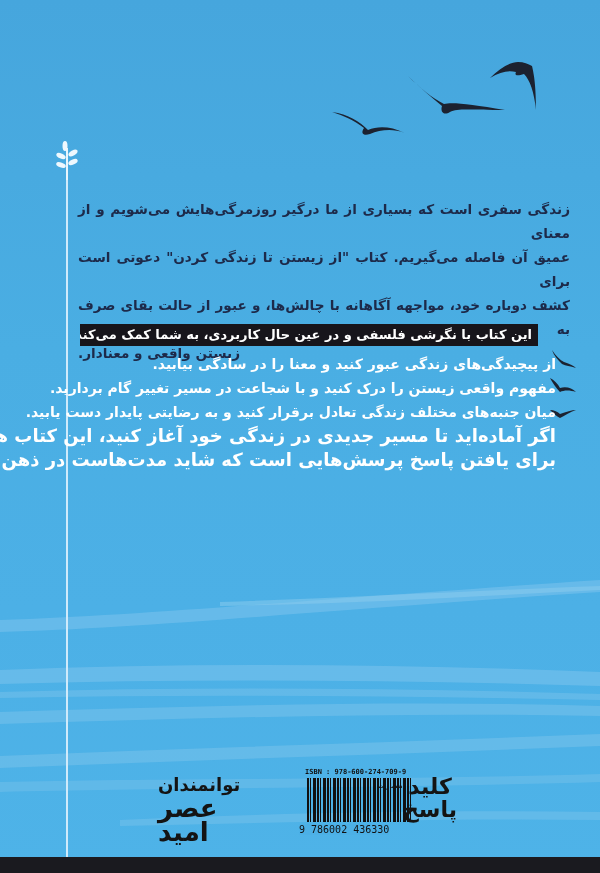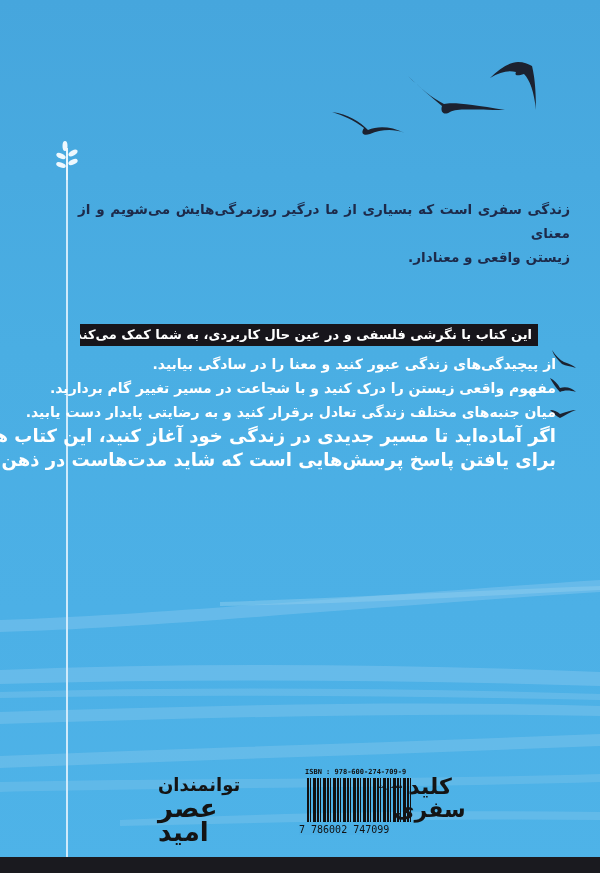--- a/index.html
+++ b/index.html
@@ -70,21 +70,23 @@
   <svg class="birds" viewBox="0 0 280 110">
     <g fill="#1c2230">
       <path d="M12 72 C28 74 40 82 48 90 C58 86 70 86 85 93 C72 88 60 90 50 94 C44 96 40 94 44 88 C34 80 24 76 12 72 Z"></path>
       <path d="M88 36 C100 48 112 58 124 64 C132 62 150 64 185 70 C150 70 138 68 130 72 C124 76 120 72 122 66 C110 56 98 46 88 36 Z"></path>
       <path d="M170 38 C180 28 190 22 198 22 C204 22 208 24 212 26 C214 34 216 46 216 70 C214 52 210 40 204 34 C198 36 194 36 196 32 C188 30 180 32 170 38 Z"></path>
     </g>
   </svg>
 
   <div class="body-text p1">
     <div>زندگی سفری است که بسیاری از ما درگیر روزمرگی‌هایش می‌شویم و از معنای</div>
-    <div style="text-align:right">زیستن واقعی و معنادار.</div>
+    <div>عمیق آن فاصله می‌گیریم. کتاب "از زیستن تا زندگی کردن" دعوتی است برای</div>
+    <div>کشف دوباره خود، مواجهه آگاهانه با چالش‌ها، و عبور از حالت بقای صرف به</div>
+    <div style="text-align:left">زیستن واقعی و معنادار.</div>
   </div>
 
   <div class="banner">این کتاب با نگرشی فلسفی و در عین حال کاربردی، به شما کمک می‌کند:</div>
 
   <svg class="bullet-bird" style="top:348px" viewBox="0 0 30 22">
     <path d="M4 2 C8 8 12 12 16 14 C22 16 26 18 28 20 C22 18 18 18 14 16 C10 12 6 8 4 2 Z" fill="#1c2230"></path>
   </svg>
   <svg class="bullet-bird" style="top:374px" viewBox="0 0 30 22">
     <path d="M2 4 C6 6 10 10 12 14 C18 12 24 14 28 18 C22 16 16 16 12 18 C8 14 4 8 2 4 Z" fill="#1c2230"></path>
   </svg>
@@ -104,23 +106,23 @@
   </div>
 
   <div class="logos">
     <div class="logo-left">
       <div class="l1">توانمندان</div>
       <div class="l2">عصر امید</div>
     </div>
     <div class="barcode">
       <div class="isbn">ISBN : 978-600-274-709-9</div>
       <div class="bars"></div>
-      <div class="barnum">7  786002  747099</div>
+      <div class="barnum">9  786002  436330</div>
     </div>
     <div class="logo-right">
       <span class="small">انتشارات</span>
       <div class="big1">کلید</div>
-      <div class="big2">سفری</div>
+      <div class="big2">پاسخ</div>
     </div>
   </div>
 
   <div class="bottom-band"></div>
 </div>
 
 </body></html>

